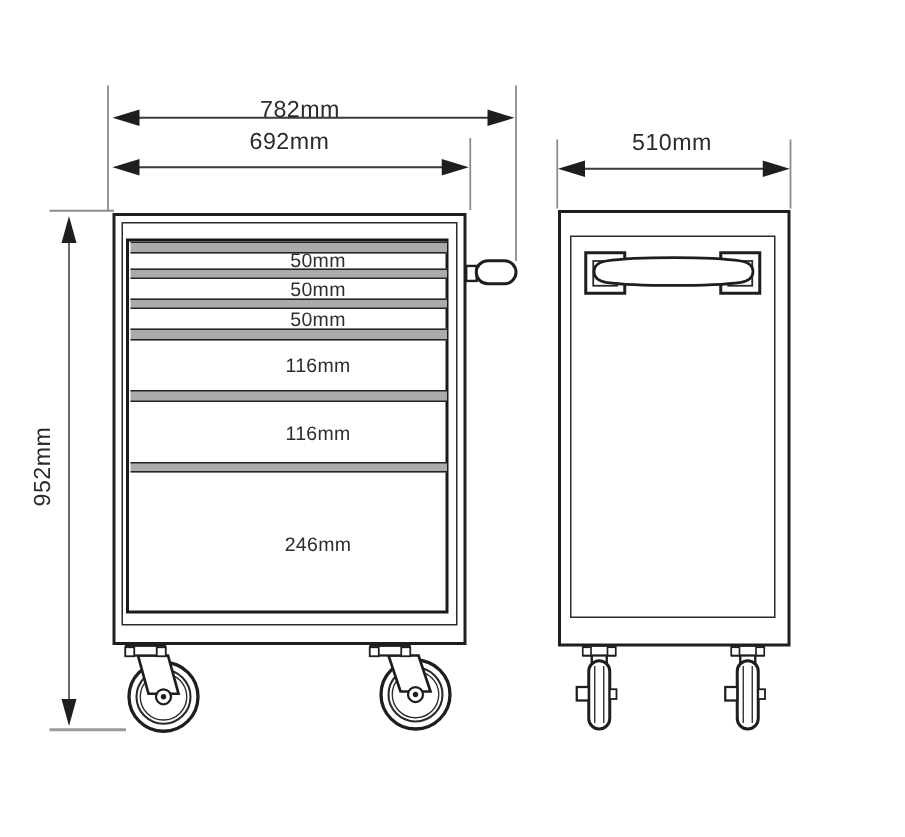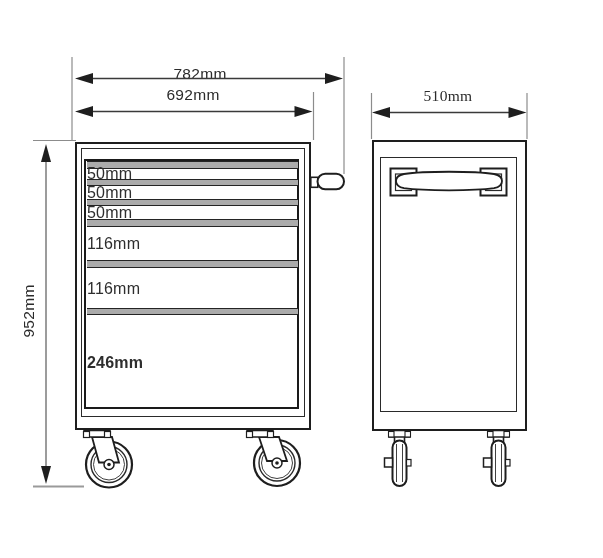--- a/index.html
+++ b/index.html
@@ -19,22 +19,22 @@
   .frame-outer{border:2.2px solid #1e1e1e;background:#fff;}
   .frame-inner{border:1.5px solid #2a2a2a;background:#fff;}
   .stack{border:2.4px solid #1a1a1a;background:#fff;}
   
   .band{
     position:absolute;box-sizing:border-box;left:87px;width:210.5px;height:7.8px;
     background:#ababab;border-top:1.9px solid #242424;border-bottom:1.9px solid #242424;
   }
   
   .drawer-label{
-    position:absolute;left:87px;width:250px;
-    font-size:16px;color:#2e2e2e;letter-spacing:.2px;
+    position:absolute;left:87px;width:250px;text-align:center;
+    font-size:13px;color:#2e2e2e;letter-spacing:.2px;
   }
 </style>
 </head>
 <body>
 
 <div id="canvas">
 
   <div class="abs frame-outer" style="left:75px;top:142px;width:236px;height:288px;"></div>
   <div class="abs frame-inner" style="left:81px;top:147.5px;width:224px;height:269px;"></div>
   <div class="abs stack" style="left:84px;top:159px;width:215px;height:250px;"></div>
@@ -44,28 +44,28 @@
   <div class="band" style="top:198.5px;"></div>
   <div class="band" style="top:219px;"></div>
   <div class="band" style="top:260px;"></div>
   <div class="band" style="top:307.5px;"></div>
 
   <div class="drawer-label" style="top:167.5px;line-height:11.5px;">50mm</div>
   <div class="drawer-label" style="top:187px;line-height:11.5px;">50mm</div>
   <div class="drawer-label" style="top:207px;line-height:11.5px;">50mm</div>
   <div class="drawer-label" style="top:237.5px;line-height:12px;">116mm</div>
   <div class="drawer-label" style="top:282.5px;line-height:12px;">116mm</div>
-  <div class="drawer-label" style="top:356.5px;line-height:12px;font-weight:bold;">246mm</div>
+  <div class="drawer-label" style="top:356.5px;line-height:12px;">246mm</div>
 
   <div class="abs frame-outer" style="left:372px;top:140px;width:155px;height:291px;"></div>
   <div class="abs frame-inner" style="left:379.5px;top:156.5px;width:137px;height:255px;border-width:1.7px;"></div>
 
   <div class="dim-label" style="left:160px;top:53.5px;width:80px;margin-top:12px;">782mm</div>
   <div class="dim-label" style="left:153px;top:86.5px;width:80px;">692mm</div>
-  <div class="dim-label" style="left:408px;top:88px;width:80px;font-family:Liberation Serif, serif;">510mm</div>
+  <div class="dim-label" style="left:408px;top:88px;width:80px;">510mm</div>
   <div class="dim-label vertical" style="left:-11px;top:303px;width:80px;">952mm</div>
 
   <svg class="abs" style="left:0;top:0;" width="603" height="558" viewBox="0 0 603 558">
 
     <g>
       <line x1="33" y1="140.5" x2="76" y2="140.5" stroke="#8c8c8c" stroke-width="1.2"></line>
       <line x1="46" y1="152" x2="46" y2="476" stroke="#5a5a5a" stroke-width="1.2"></line>
       <polygon points="46,144 41,162 51,162" fill="#1e1e1e"></polygon>
       <polygon points="46,484 41,466 51,466" fill="#1e1e1e"></polygon>
       <line x1="33" y1="486.5" x2="84" y2="486.5" stroke="#9a9a9a" stroke-width="2"></line>

